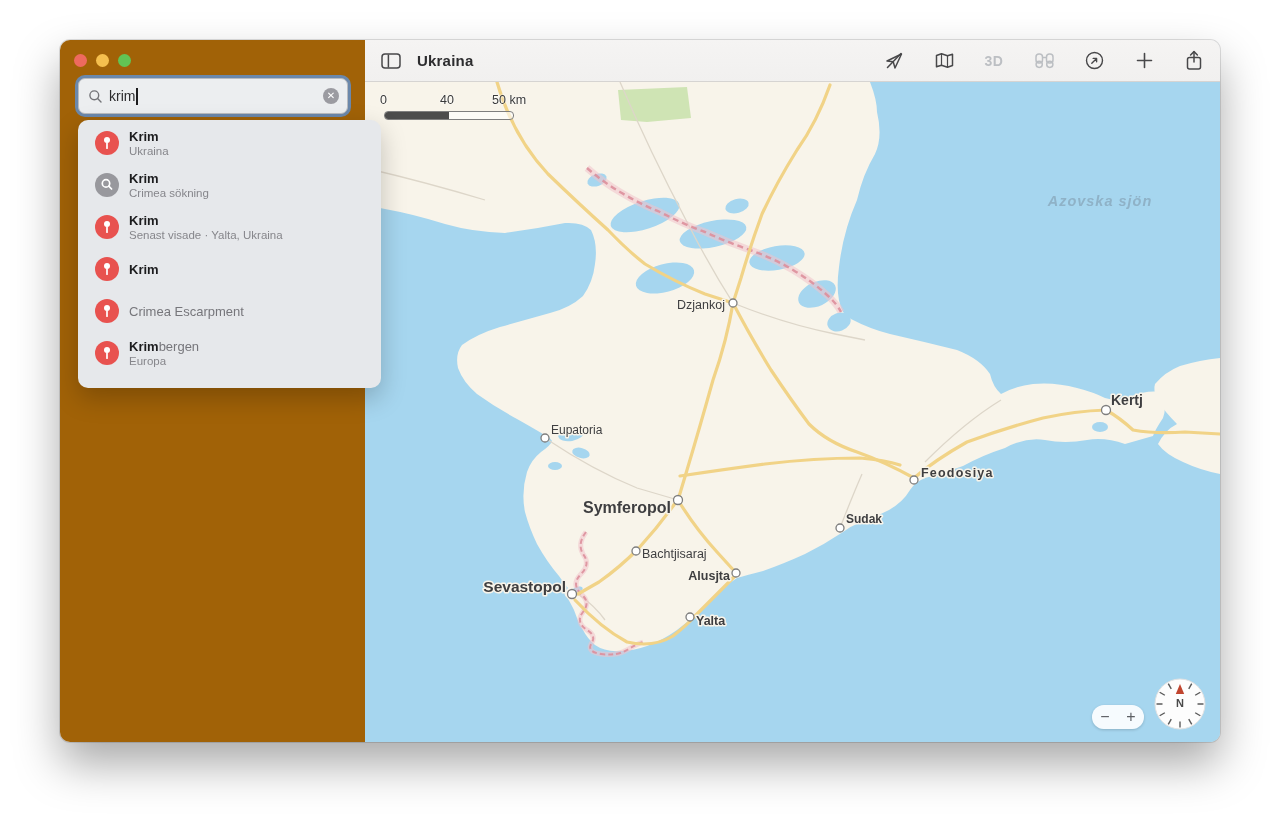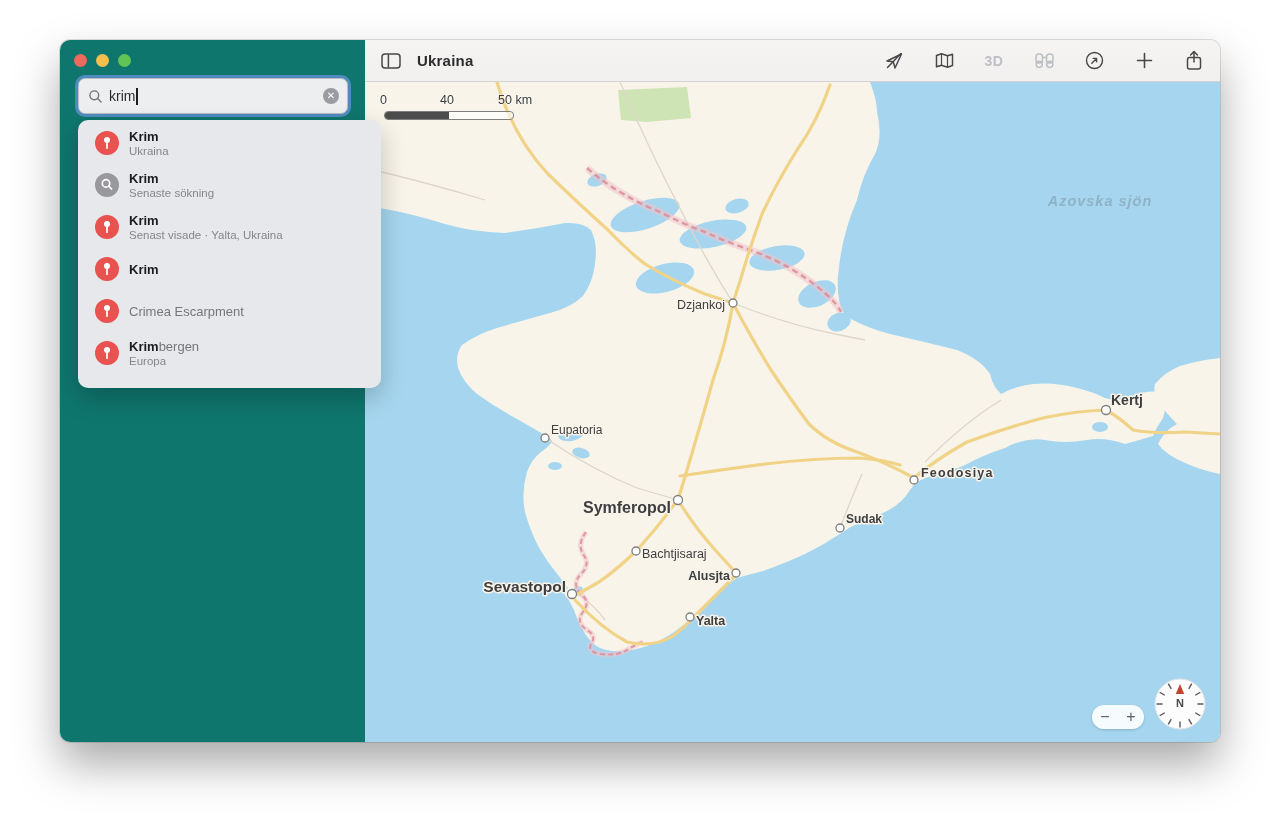--- a/index.html
+++ b/index.html
@@ -1,21 +1,21 @@
 <!DOCTYPE html>
 <html><head>
 <meta charset="utf-8">
 <style>
   html,body{margin:0;padding:0;background:#ffffff;width:1280px;height:824px;overflow:hidden;
     font-family:"Liberation Sans",sans-serif;-webkit-font-smoothing:antialiased;}
   .stage{position:relative;width:1280px;height:824px;background:#fff;}
   .window{position:absolute;left:60px;top:40px;width:1160px;height:702px;border-radius:10px;
     overflow:hidden;box-shadow:0 22px 45px rgba(0,0,0,.34),0 0 0 1px rgba(0,0,0,.12);background:#edeff3;}
   
-  .sidebar{position:absolute;left:0;top:0;width:305px;height:702px;background:#0f766e;border-right:1px solid #d4d4d6;}
+  .sidebar{position:absolute;left:0;top:0;width:305px;height:702px;background:#a16207;border-right:1px solid #d4d4d6;}
   .traffic{position:absolute;left:14px;top:14px;display:flex;gap:9px;}
   .traffic .dot{width:13px;height:13px;border-radius:50%;}
   .searchwrap{position:absolute;left:18px;top:38px;width:270px;height:36px;}
   .searchfield{position:relative;width:100%;height:100%;background:#eceef0;border:1px solid #b9bbbf;
     border-radius:7px;box-shadow:0 0 0 3px rgba(94,146,212,.8);display:flex;align-items:center;box-sizing:border-box;padding:0 8px 0 9px;}
   .searchfield .mag{flex:0 0 auto;margin-right:6px;display:flex;}
   .searchfield .stext{font-size:14px;color:#2c2c2e;}
   .caret{display:inline-block;width:1.5px;height:17px;background:#1c1c1e;margin-left:1px;vertical-align:-3px;}
   .clearbtn{margin-left:auto;width:16px;height:16px;border-radius:50%;background:#9b9ba1;color:#fff;
     display:flex;align-items:center;justify-content:center;font-size:10px;line-height:1;cursor:default;}
@@ -97,21 +97,21 @@
 
         <div class="srow">
           <span class="sicon" style="background:#98989d">
             <svg width="24" height="24" viewBox="0 0 24 24">
                 <circle cx="11" cy="10.4" r="3.7" fill="none" stroke="#fff" stroke-width="1.7"></circle>
                 <line x1="13.8" y1="13.2" x2="16.6" y2="16" stroke="#fff" stroke-width="1.7" stroke-linecap="round"></line>
               </svg>
           </span>
           <span class="stitlewrap">
             <span class="stitle"><span class="match">Krim</span><span class="rest"></span></span>
-            <span class="ssub">Senaste sökning</span>
+            <span class="ssub">Crimea sökning</span>
           </span>
         </div>
 
         <div class="srow">
           <span class="sicon" style="background:#e8524f">
             <svg width="24" height="24" viewBox="0 0 24 24">
                 <circle cx="12" cy="9" r="3" fill="#fff"></circle>
                 <line x1="12" y1="12" x2="12" y2="17.2" stroke="#fff" stroke-width="1.7" stroke-linecap="round"></line>
               </svg>
           </span>
@@ -317,21 +317,21 @@
           <text x="556" y="395" font-size="12.5" font-weight="600" letter-spacing="1.2">Feodosiya</text>
           <text x="746" y="323" font-size="14" font-weight="700">Kertj</text>
           <text x="735" y="124" text-anchor="middle" class="onwater" font-size="14.5" font-weight="600" font-style="italic" letter-spacing="1" fill="#8fb2c7">Azovska sjön</text>
         </g>
       </svg>
 
       
       <div class="scalebar" style="left:19px;top:11px;">
         <span class="lab" style="left:-4px">0</span>
         <span class="lab" style="left:56px">40</span>
-        <span class="lab" style="left:114px">50 km</span>
+        <span class="lab" style="left:108px">50 km</span>
         <span class="bar">
             <span class="fill"></span>
           </span>
       </div>
     </div>
 
     <div class="zoomctl">
       <span>−</span>
       <span>+</span>
     </div>

